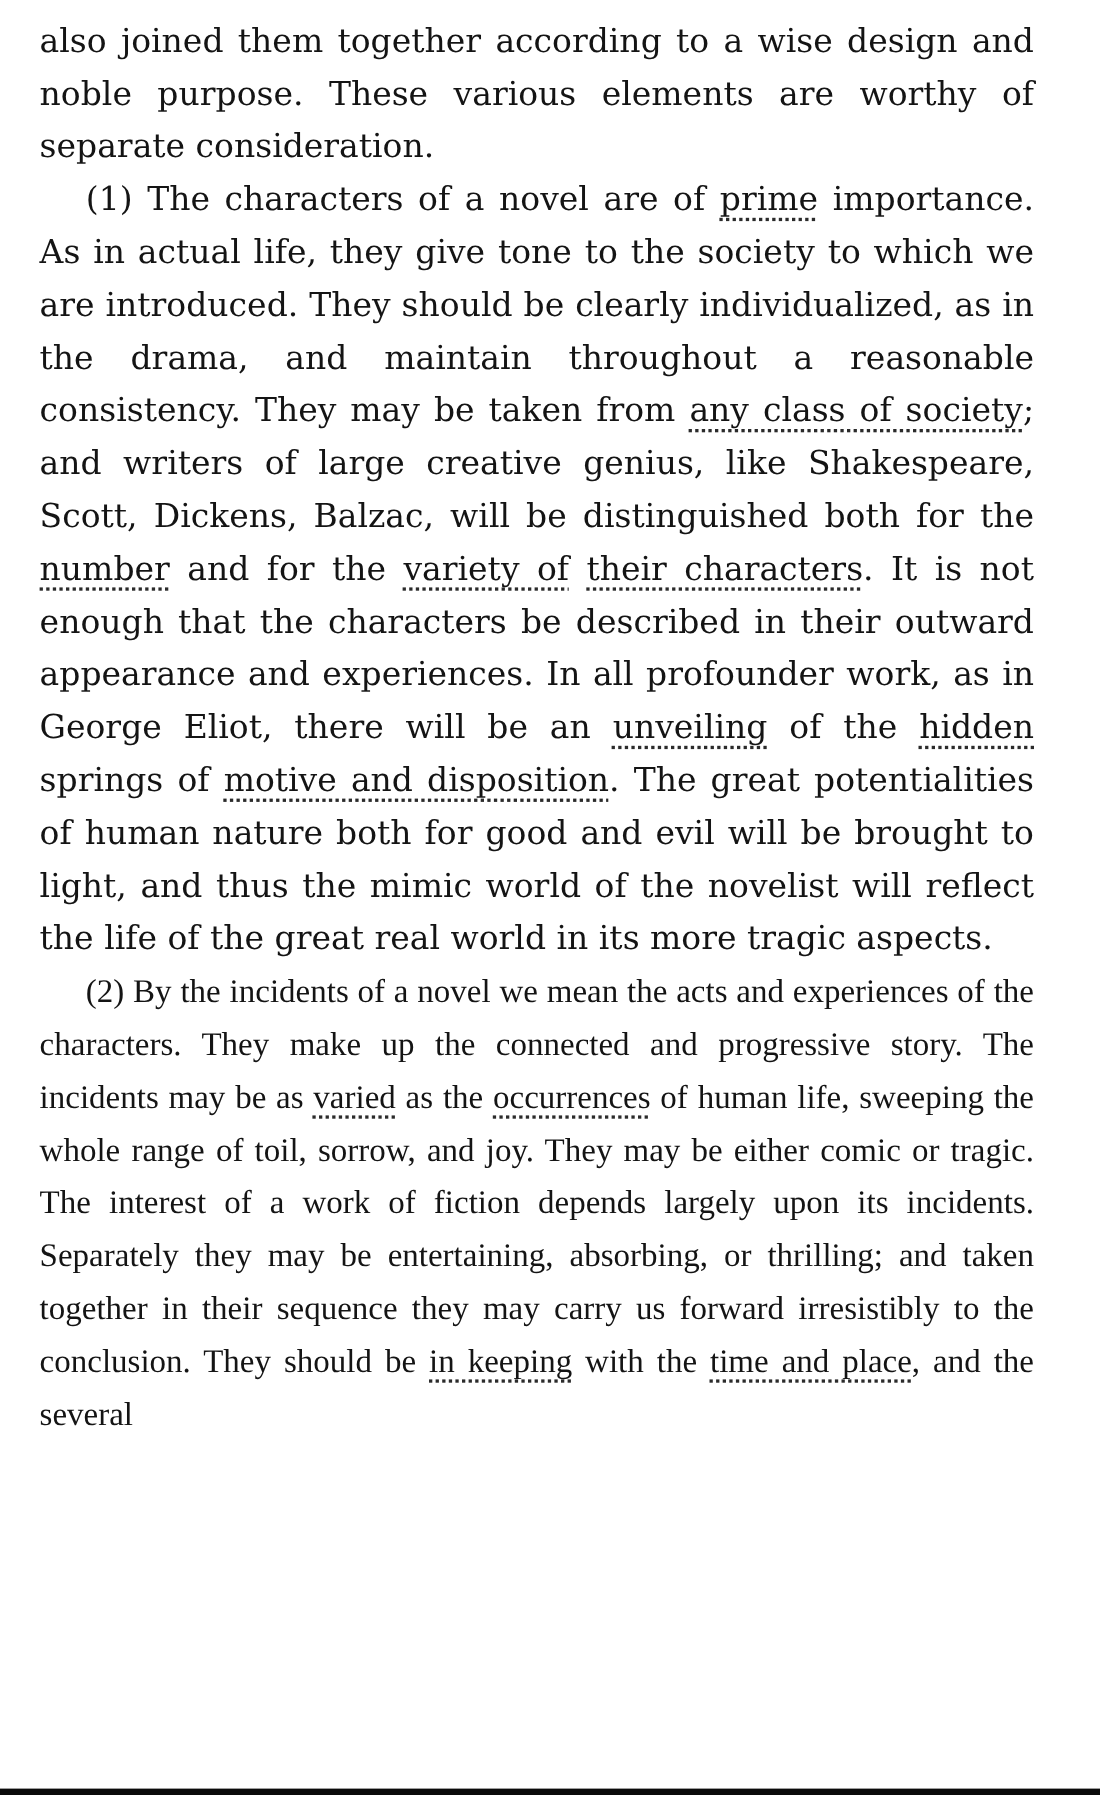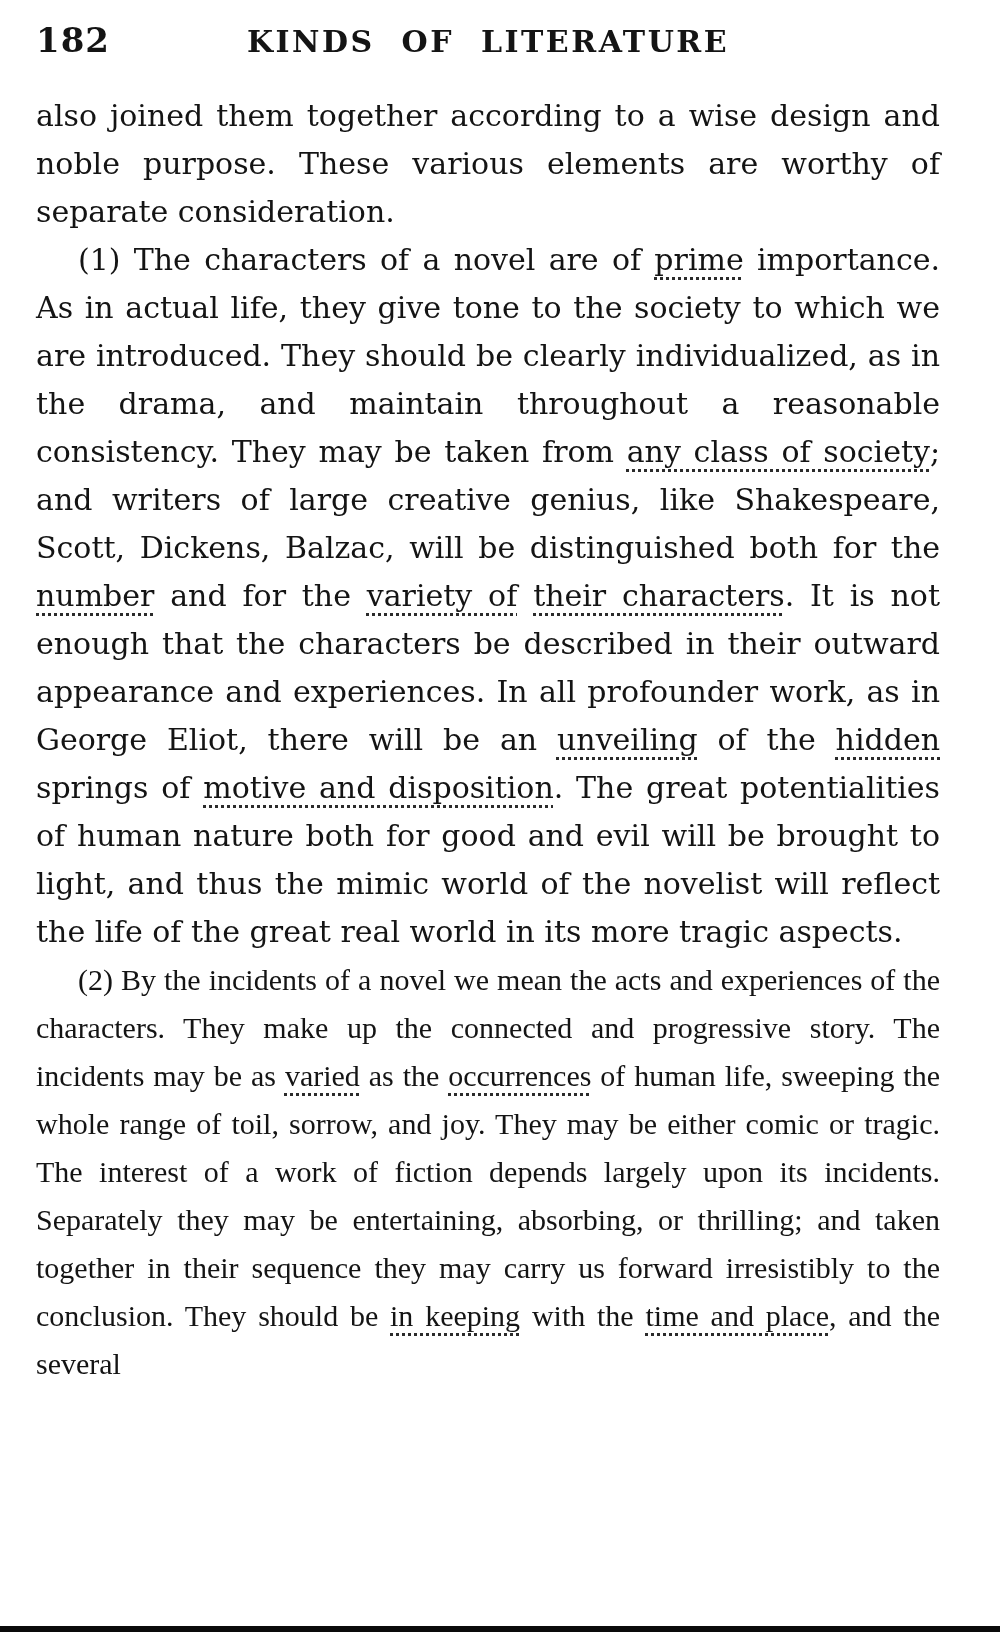--- a/index.html
+++ b/index.html
@@ -72,24 +72,20 @@
     width: 100%;
     height: 6px;
     background: #0a0a0a;
   }
 </style>
 </head>
 <body>
 
 <div class="page">
 
-  <header class="running-header">
-    <span class="page-number">182</span>
-    <span class="running-title">KINDS OF LITERATURE</span>
-  </header>
 
   <main class="body-text">
     <p class="para">also joined them together according to a wise design and noble purpose. These various elements are worthy of separate consideration.</p>
     <p class="para indent">(1) The characters of a novel are of <span class="mark-underline">prime</span> importance. As in actual life, they give tone to the society to which we are introduced. They should be clearly individualized, as in the drama, and maintain throughout a reasonable consistency. They may be taken from <span class="mark-underline">any class of society</span>; and writers of large creative genius, like Shakespeare, Scott, Dickens, Balzac, will be distinguished both for the <span class="mark-underline">number</span> and for the <span class="mark-underline">variety of</span> <span class="mark-underline">their characters</span>. It is not enough that the characters be described in their outward appearance and experiences. In all profounder work, as in George Eliot, there will be an <span class="mark-underline">unveiling</span> of the <span class="mark-underline">hidden</span> springs of <span class="mark-underline">motive and disposition</span>. The great potentialities of human nature both for good and evil will be brought to light, and thus the mimic world of the novelist will reflect the life of the great real world in its more tragic aspects.</p>
     <p class="para indent cut">(2) By the incidents of a novel we mean the acts and experiences of the characters. They make up the connected and progressive story. The incidents may be as <span class="mark-underline">varied</span> as the <span class="mark-underline">occurrences</span> of human life, sweeping the whole range of toil, sorrow, and joy. They may be either comic or tragic. The interest of a work of fiction depends largely upon its incidents. Separately they may be entertaining, absorbing, or thrilling; and taken together in their sequence they may carry us forward irresistibly to the conclusion. They should be <span class="mark-underline">in keeping</span> with the <span class="mark-underline">time and place</span>, and the several</p>
   </main>
 
   <div class="scan-edge-bottom"></div>
 
 </div>

